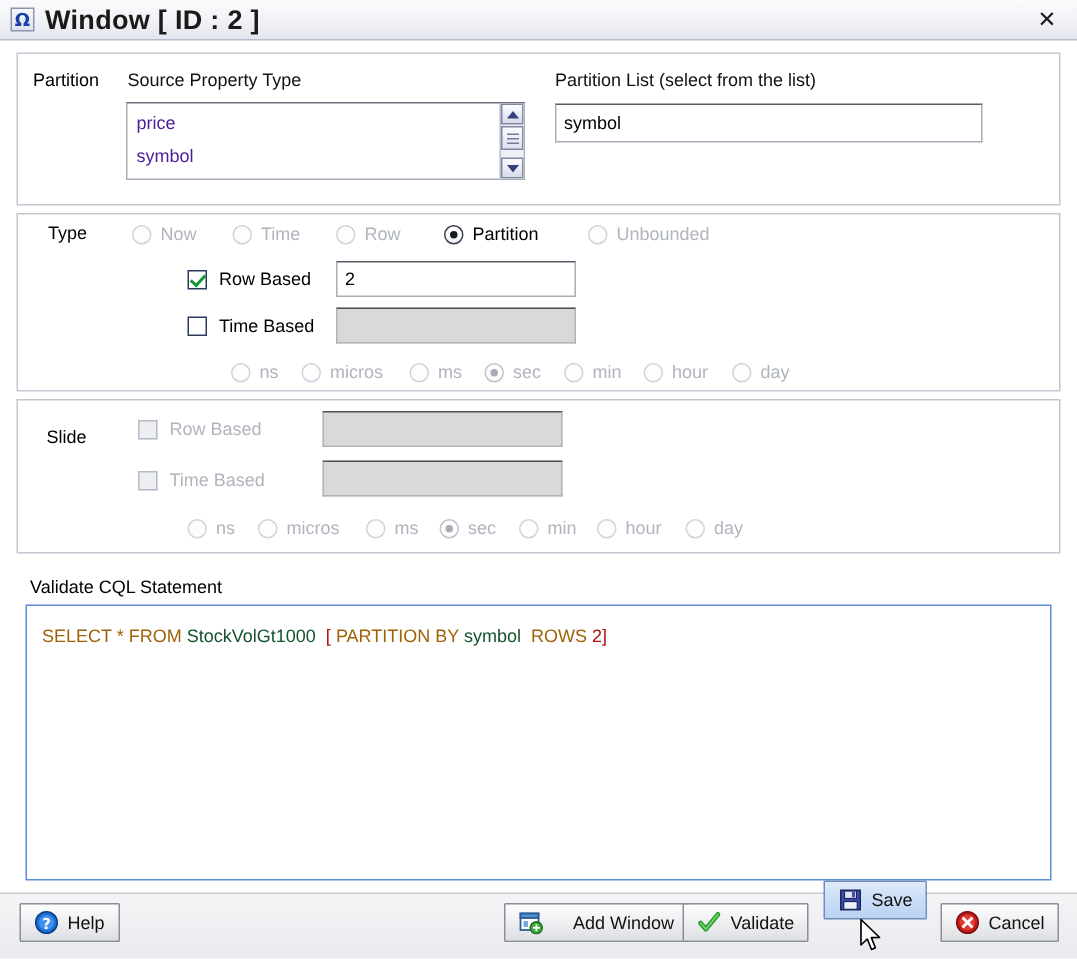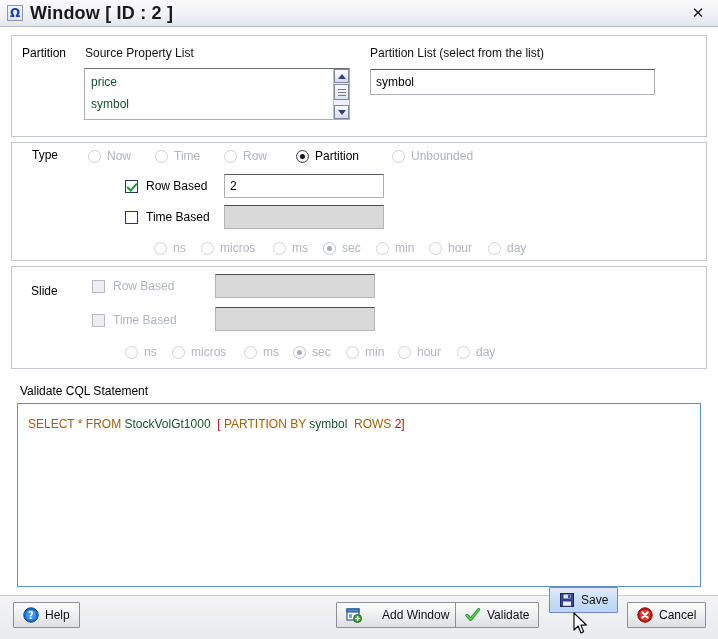--- a/index.html
+++ b/index.html
@@ -83,21 +83,21 @@
     left: 84px; top: 68px;
     width: 266px; height: 52px;
     border: 1px solid #a9aeba;
     border-top-color: #6d717c;
     background: #ffffff;
     box-sizing: border-box;
     overflow: hidden;
   }
   .listbox .items { padding: 2px 0 0 4px; }
   .listbox .item {
-    font-size: 12px; line-height: 22px; color: #14532d;
+    font-size: 12px; line-height: 22px; color: #4c1d95;
     padding-left: 2px; cursor: default;
   }
   .vscroll {
     position: absolute; right: 0; top: 0;
     width: 16px; height: 100%;
     background: #eef0f6;
     border-left: 1px solid #b9bdc9;
     box-sizing: border-box;
   }
   .vscroll .arrow {
@@ -267,21 +267,21 @@
 <div id="app">
 
   <div class="titlebar">
     <div class="title-icon">Ω</div>
     <div class="title-text">Window [ ID : 2 ]</div>
     <div class="title-close">✕</div>
   </div>
 
   <div class="panel" id="panel-partition"></div>
   <div class="group-label" id="lbl-partition">Partition</div>
-  <div class="col-head" id="head-source">Source Property List</div>
+  <div class="col-head" id="head-source">Source Property Type</div>
   <div class="col-head" id="head-partlist">Partition List (select from the list)</div>
 
   <div class="listbox">
     <div class="items">
       <div class="item">price</div>
       <div class="item">symbol</div>
     </div>
     <div class="vscroll">
       <div class="arrow up">
           <div class="tri up"></div>

